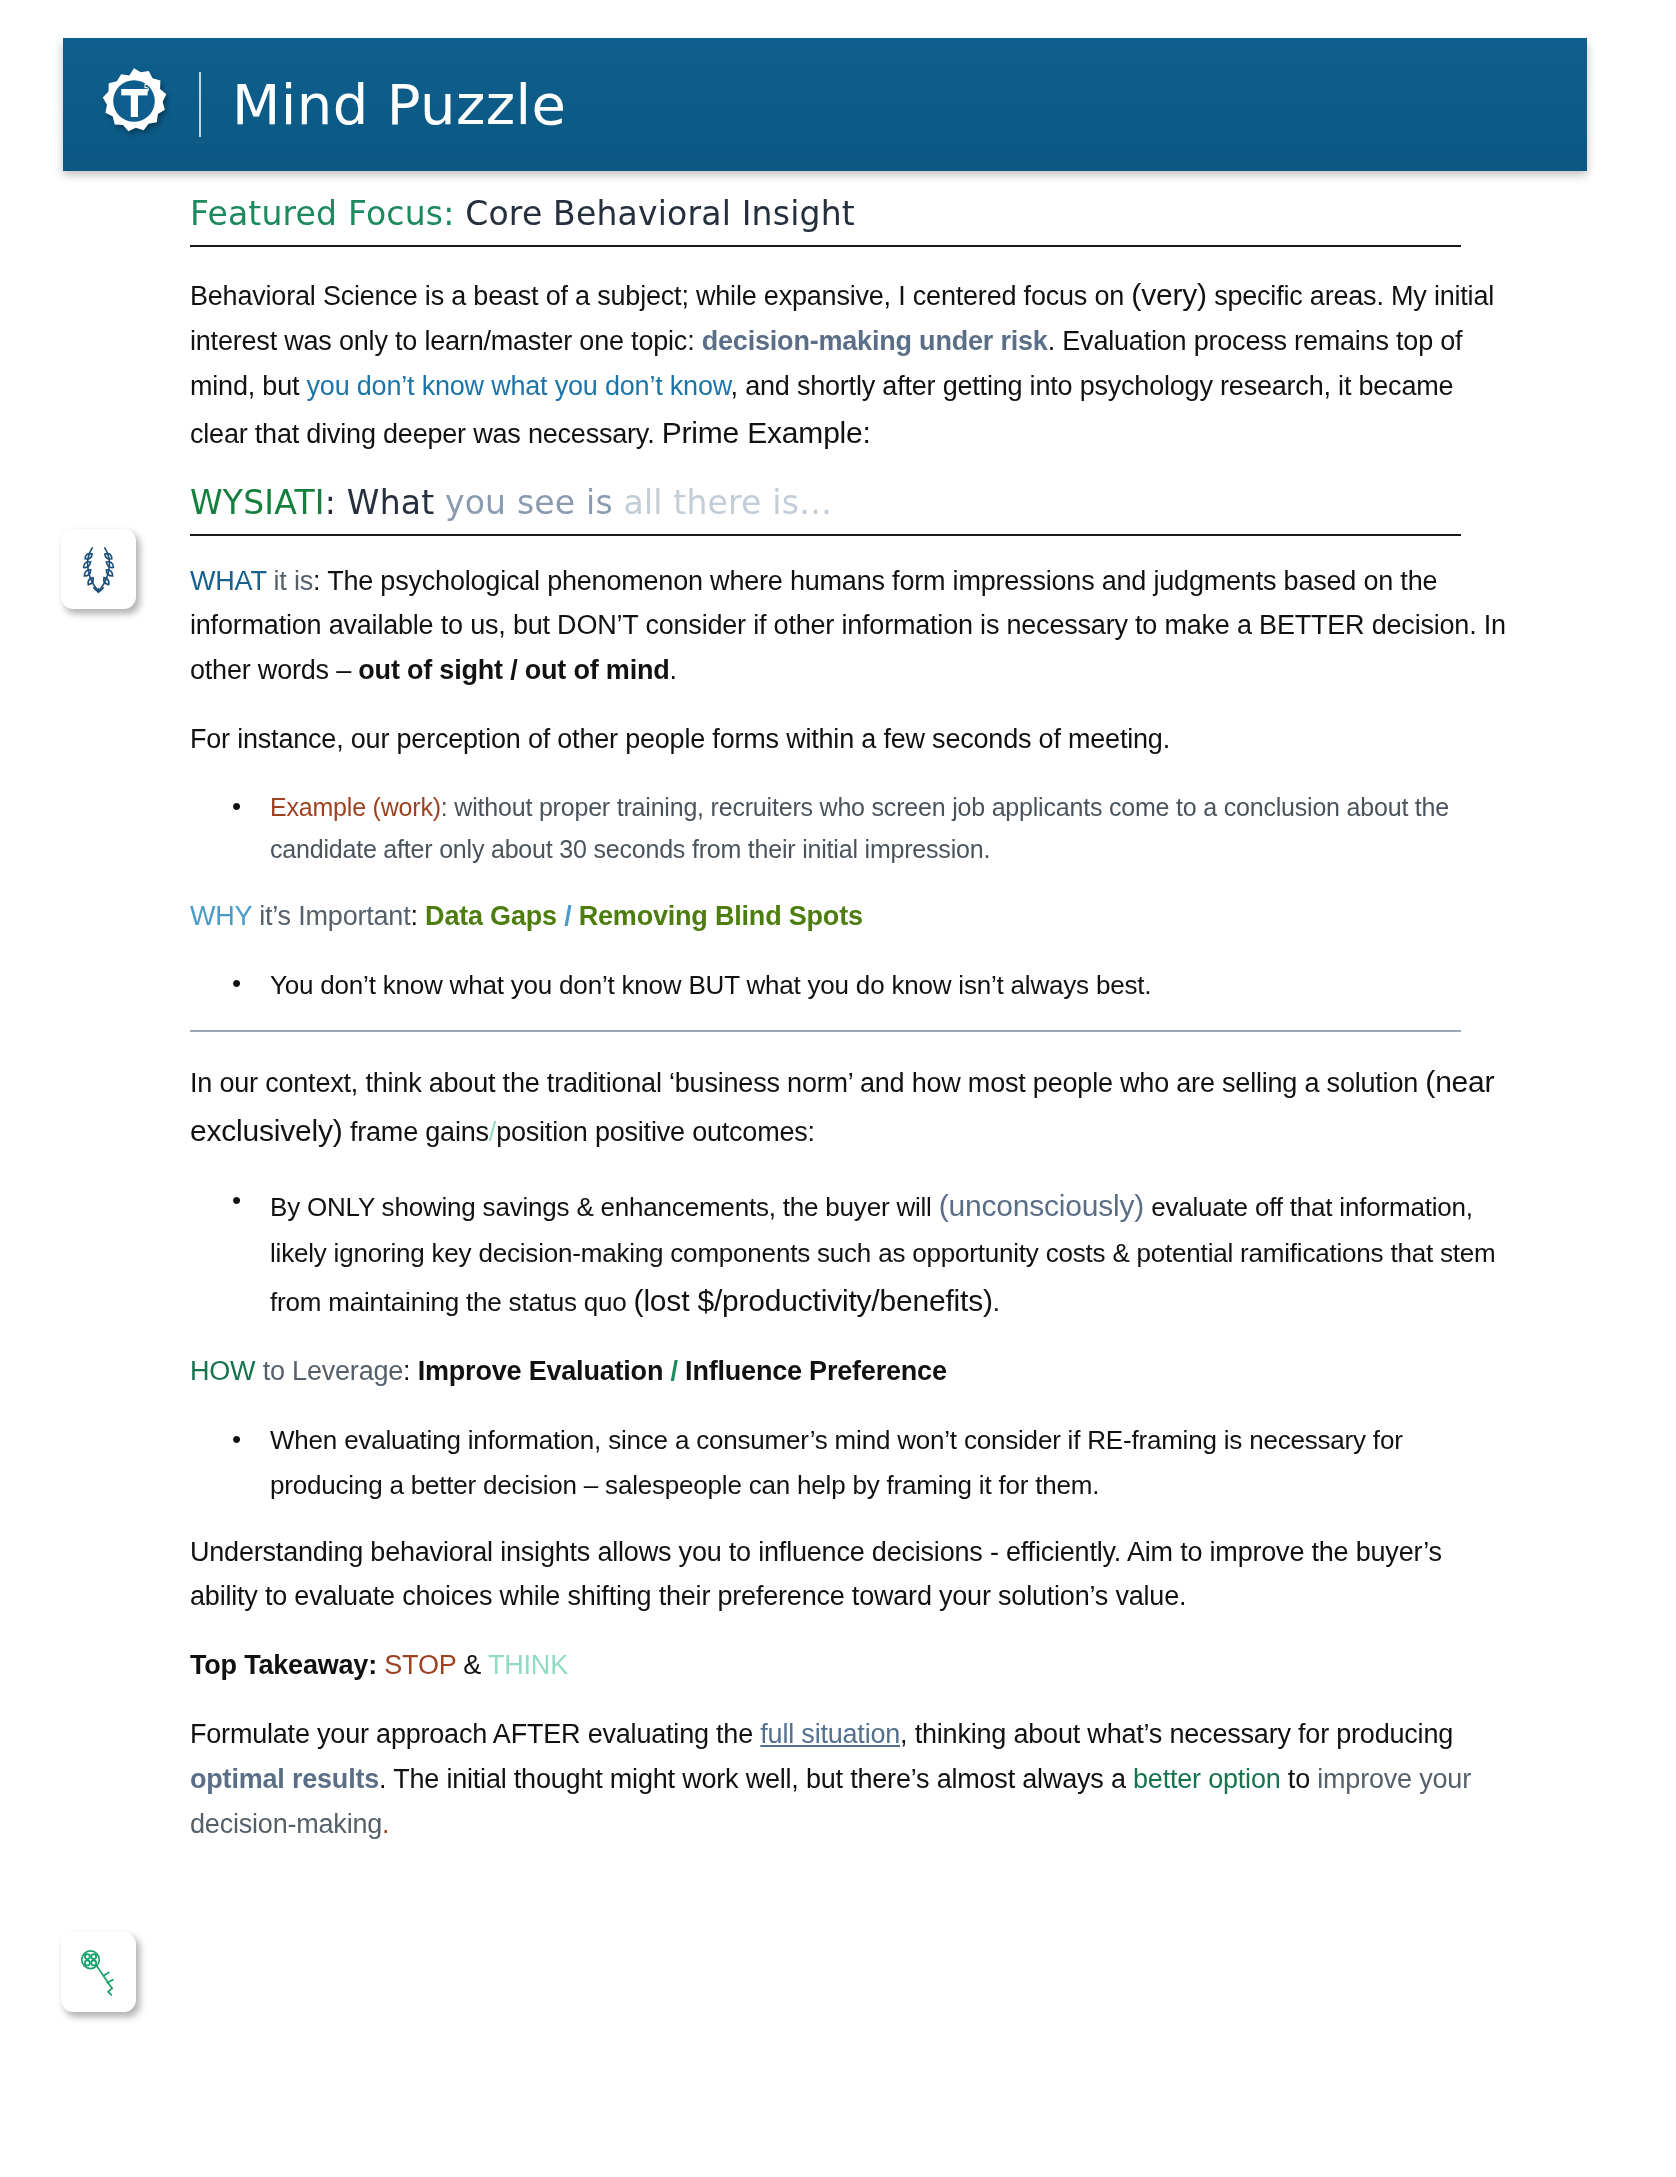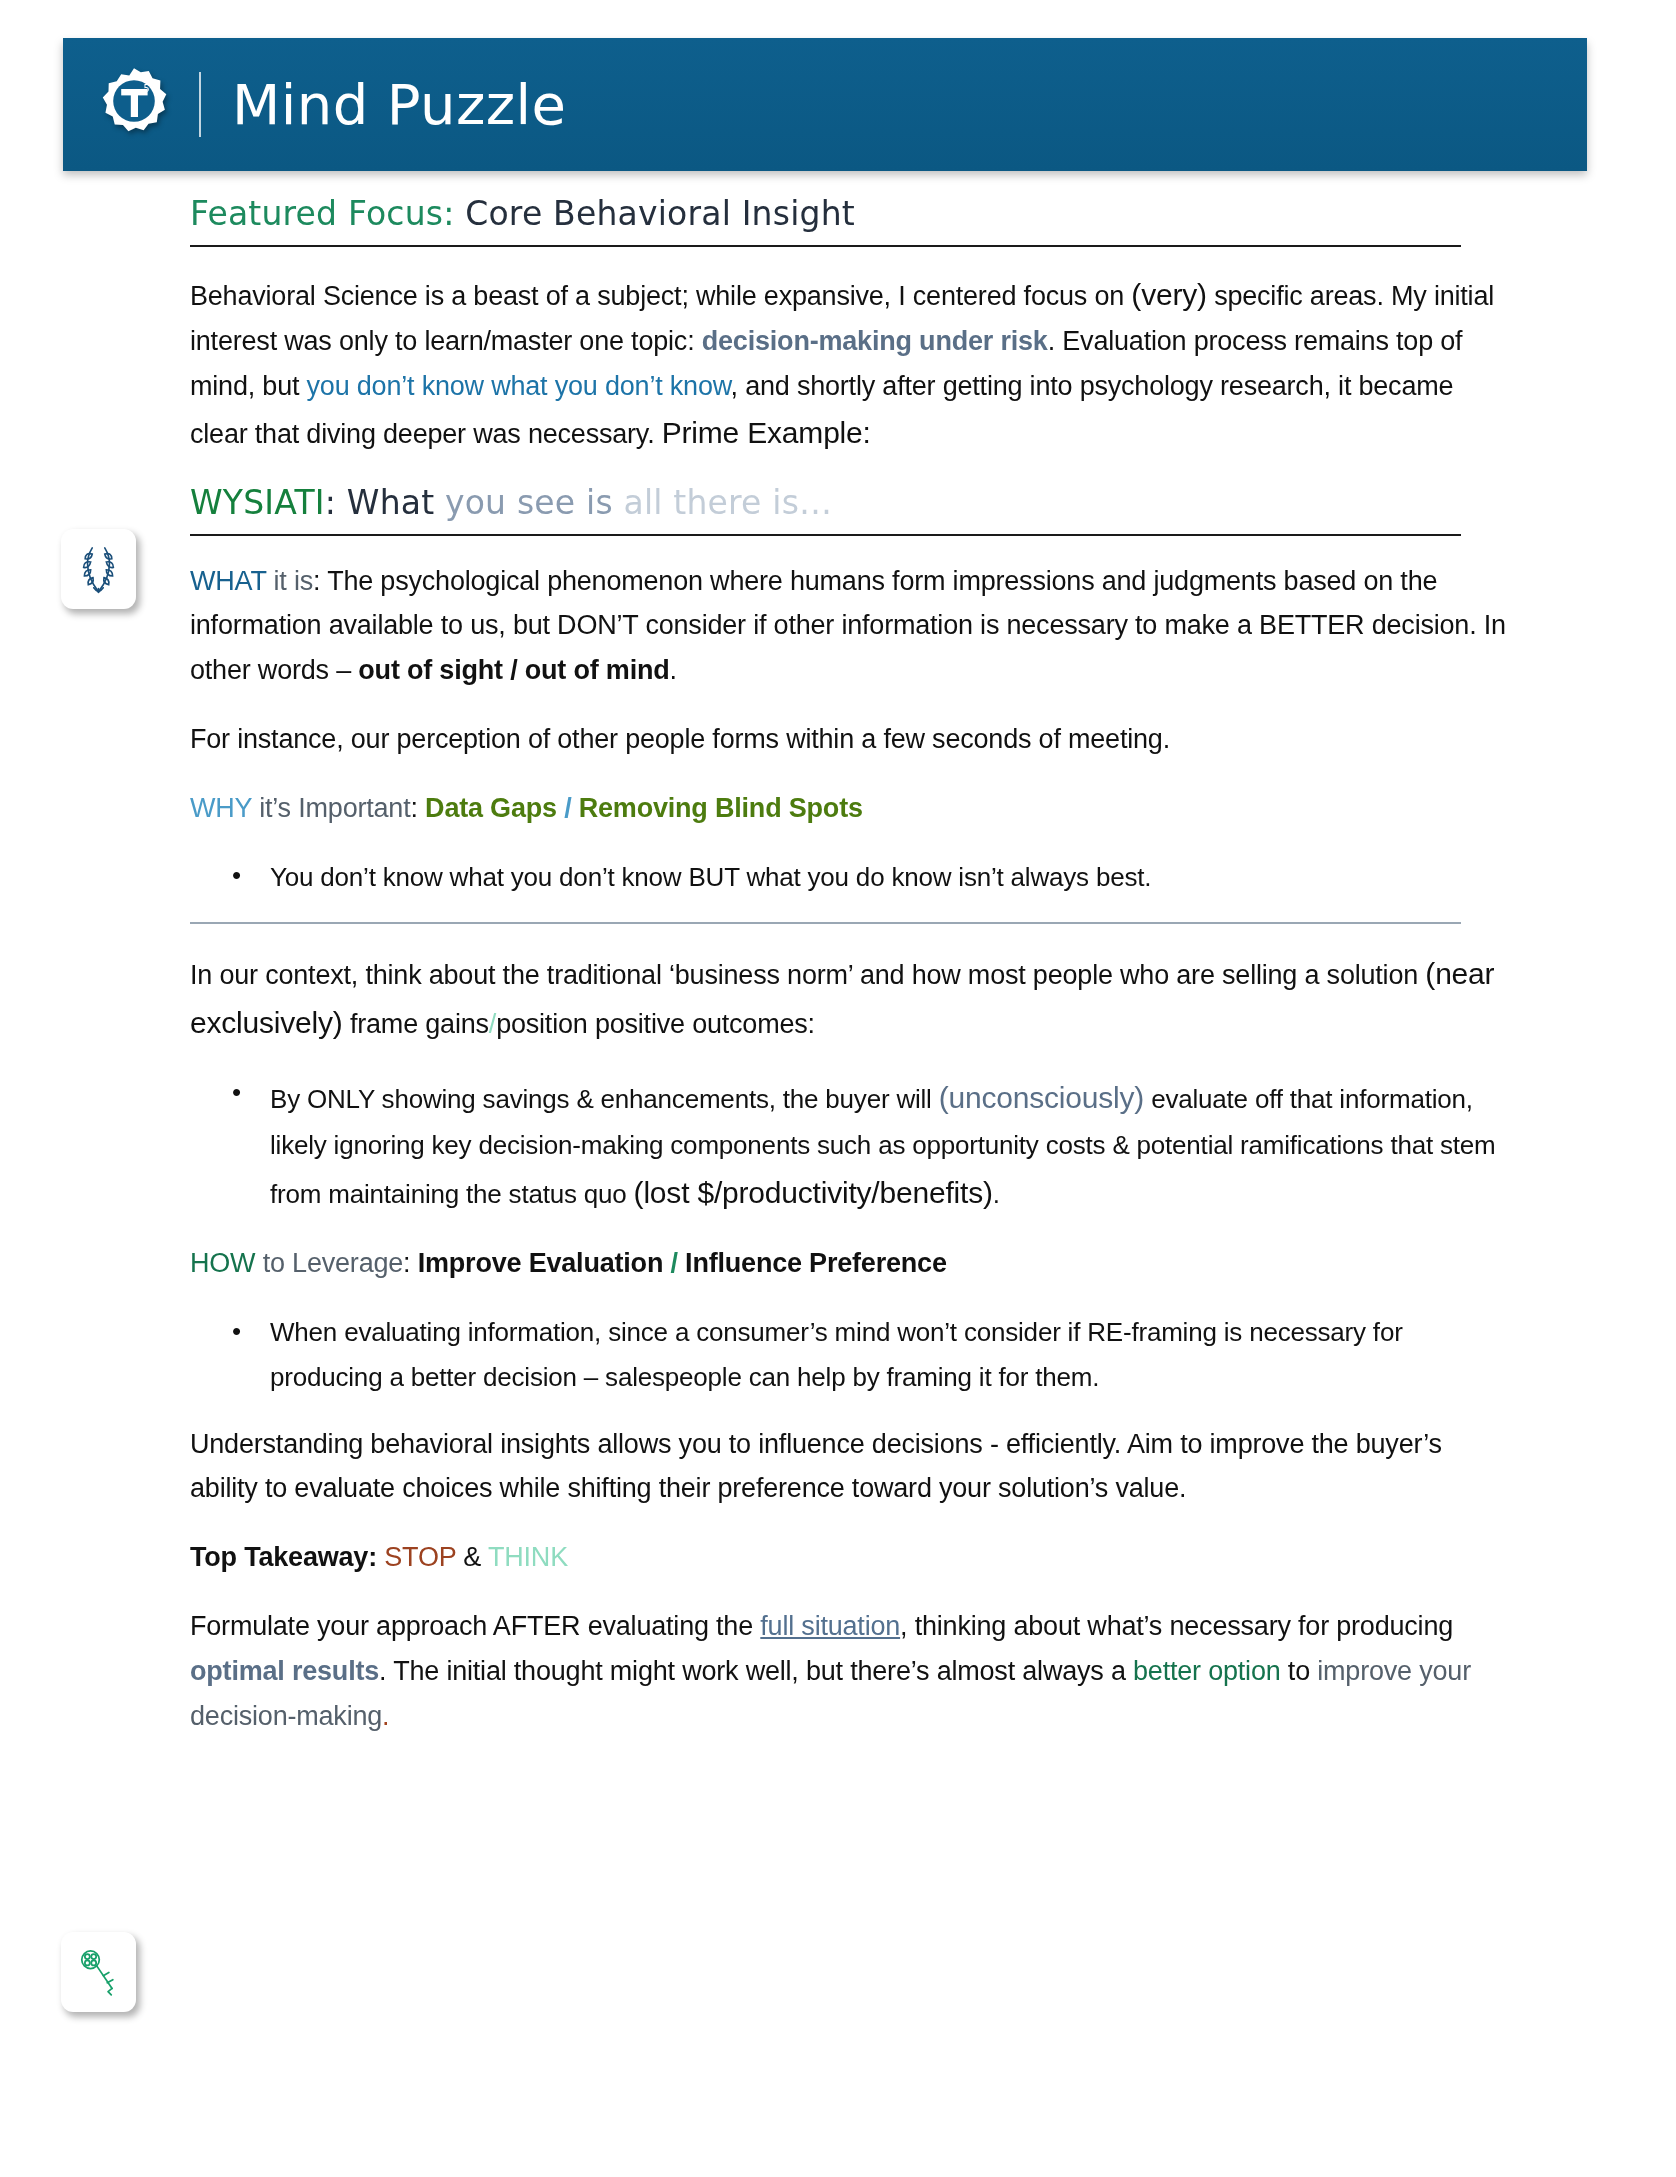--- a/index.html
+++ b/index.html
@@ -240,20 +240,23 @@
 
     <p class="body">
       <span class="blue-dark">WHAT</span><span class="c-lightgray"> it is</span><span>: </span><span>The psychological phenomenon where humans form impressions and judgments based on the information available to us, but DON’T consider if other information is necessary to make a BETTER decision. In other words – </span><span class="bold">out of sight / out of mind</span><span>.</span>
     </p>
 
     <p class="body">
       <span>For instance, our perception of other people forms within a </span><span class="ital">few seconds</span><span> of meeting.</span>
     </p>
 
     <ul class="bl light">
+      <li>
+        <span class="c-rust">Example (work)</span><span>: </span><span>without proper training, recruiters who screen job applicants come to a conclusion about the candidate after only about </span><span class="ital">30 seconds</span><span> from their initial impression.</span>
+      </li>
     </ul>
 
     <p class="body nomargin">
       <span class="c-blue-l">WHY</span><span class="c-lightgray"> it’s Important</span><span>: </span><span class="c-navy">Data Gaps</span><span class="c-blue-l bold"> / </span><span class="c-navy">Removing Blind Spots</span>
     </p>
 
     <ul class="bl">
       <li>
         <span>You don’t know what you don’t know BUT what you do know isn’t </span><span class="ital">always</span><span> best.</span>
       </li>

